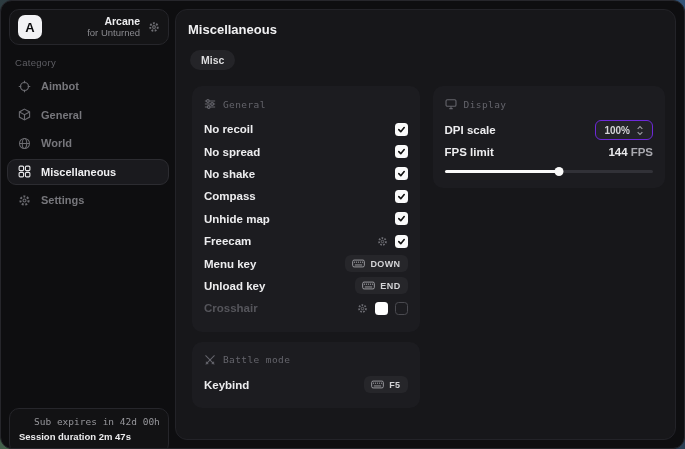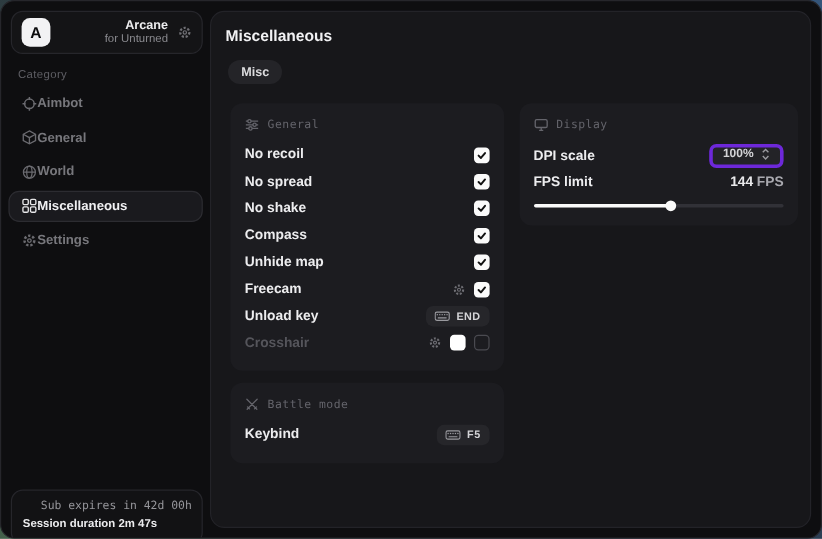--- a/index.html
+++ b/index.html
@@ -27,21 +27,21 @@
   .brand-text{flex:1;min-width:0;line-height:1.1;text-align:right;}
   .brand-name{font-size:10.5px;font-weight:bold;color:#ececee;}
   .brand-sub{font-size:9.5px;color:#8a8a8f;margin-top:1px;}
   .brand-gear{color:#6f6f74;display:flex;align-items:center;}
   .category-label{
     position:absolute;left:14px;top:56px;font-size:9.5px;color:#5e5e64;letter-spacing:.3px;
   }
   .nav{position:absolute;left:6px;right:6px;top:72px;}
   .nav-item{
     height:26px;margin-bottom:2.5px;border-radius:9px;display:flex;align-items:center;
-    padding:0 10px;color:#77777c;font-size:11px;font-weight:600;
+    padding:0 10px;gap:10px;color:#77777c;font-size:11px;font-weight:600;
     border:1px solid transparent;box-sizing:border-box;
   }
   .nav-item .nav-icon{display:flex;align-items:center;color:#6b6b70;}
   .nav-item.active{background:#1a1a1e;border-color:#2c2c31;color:#f0f0f2;}
   .nav-item.active .nav-icon{color:#e6e6e8;}
   .sub-card{
     position:absolute;left:8px;right:6px;top:407px;height:46px;
     border:1px solid #26262b;border-radius:10px;background:#121214;
     padding:7px 9px;box-sizing:border-box;
   }
@@ -81,22 +81,22 @@
   .checkbox.checked{background:#fafafa;}
   .checkbox.unchecked{border:1.5px solid #4a4a50;background:transparent;}
   .swatch{width:13px;height:13px;border-radius:3.5px;}
   .key-badge{
     display:flex;align-items:center;gap:5px;height:17px;padding:0 7px;border-radius:6px;
     background:#26262a;color:#d4d4d7;font-size:9px;font-weight:bold;letter-spacing:.4px;
   }
   .key-badge .kbd-icon{color:#9a9a9f;display:flex;align-items:center;}
   
   .select-box{
-    display:flex;align-items:flex-start;gap:6px;height:20px;padding:0 8px;border-radius:6px;
-    background:#232327;border:3px solid #6d28d9;box-sizing:border-box;
+    display:flex;align-items:center;gap:6px;height:20px;padding:0 8px;border-radius:6px;
+    background:#232327;border:1px solid #6d28d9;box-sizing:border-box;
     font-size:10px;font-weight:600;color:#d4d4d7;
   }
   .select-box .sel-icon{color:#9a9a9f;display:flex;align-items:center;}
   .fps-value{font-size:11.5px;font-weight:bold;color:#e9e9eb;}
   .fps-value .unit{color:#a9a9af;margin-left:3px;}
   .slider{position:relative;height:9px;margin-top:5px;}
   .slider-track{position:absolute;left:0;right:0;top:3px;height:3px;border-radius:2px;background:#313137;}
   .slider-fill{position:absolute;left:0;top:3px;height:3px;border-radius:2px;background:#fafafa;}
   .slider-thumb{
     position:absolute;top:0;width:9px;height:9px;border-radius:50%;background:#fafafa;
@@ -255,20 +255,33 @@
                 </svg>
               </span>
               <span class="checkbox checked">
                 <svg width="9" height="9" viewBox="0 0 10 10">
                     <path d="M2 5.2 4.2 7.4 8 2.8" stroke="#111" stroke-width="1.8" fill="none" stroke-linecap="round" stroke-linejoin="round"></path>
                   </svg>
               </span>
             </span>
           </div>
           <div class="row">
+            <span class="row-label">Menu key</span>
+            <span class="key-badge">
+              <span class="kbd-icon">
+                <svg width="13" height="9" viewBox="0 0 16 10" fill="none" stroke="currentColor">
+                  <rect x="0.8" y="0.8" width="14.4" height="8.4" rx="1.8" stroke-width="1.2"></rect>
+                  <path d="M3.5 6.8h9" stroke-width="1.2"></path>
+                  <path d="M3 3.4h.01M5.5 3.4h.01M8 3.4h.01M10.5 3.4h.01M13 3.4h.01" stroke-width="1.5" stroke-linecap="round"></path>
+                </svg>
+              </span>
+              <span>DOWN</span>
+            </span>
+          </div>
+          <div class="row">
             <span class="row-label">Unload key</span>
             <span class="key-badge">
               <span class="kbd-icon">
                 <svg width="13" height="9" viewBox="0 0 16 10" fill="none" stroke="currentColor">
                   <rect x="0.8" y="0.8" width="14.4" height="8.4" rx="1.8" stroke-width="1.2"></rect>
                   <path d="M3.5 6.8h9" stroke-width="1.2"></path>
                   <path d="M3 3.4h.01M5.5 3.4h.01M8 3.4h.01M10.5 3.4h.01M13 3.4h.01" stroke-width="1.5" stroke-linecap="round"></path>
                 </svg>
               </span>
               <span>END</span>

